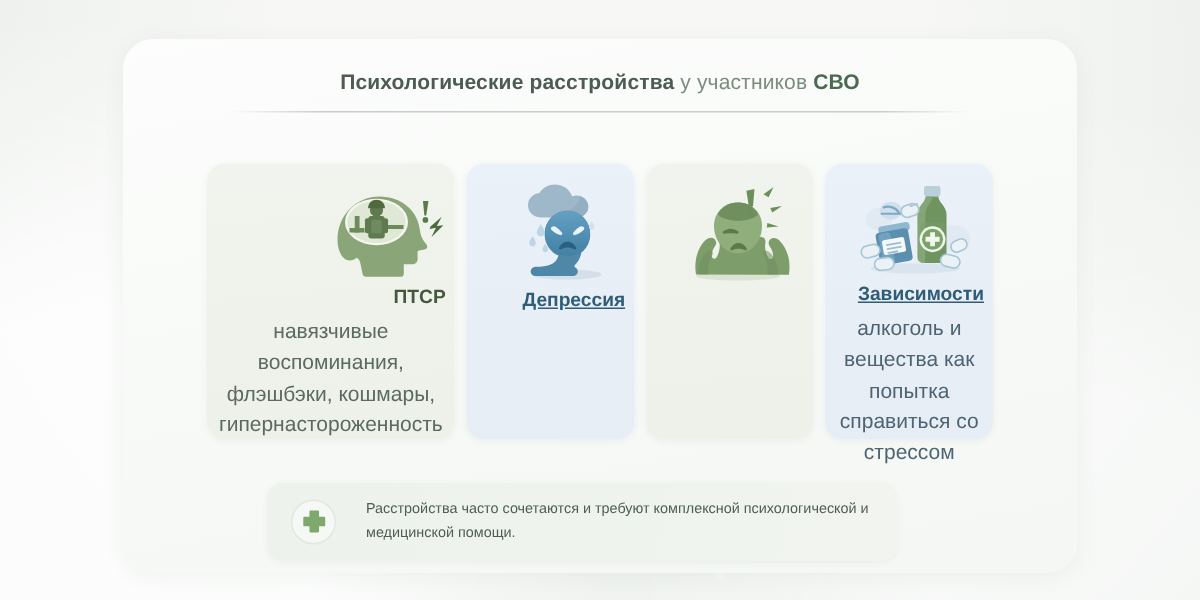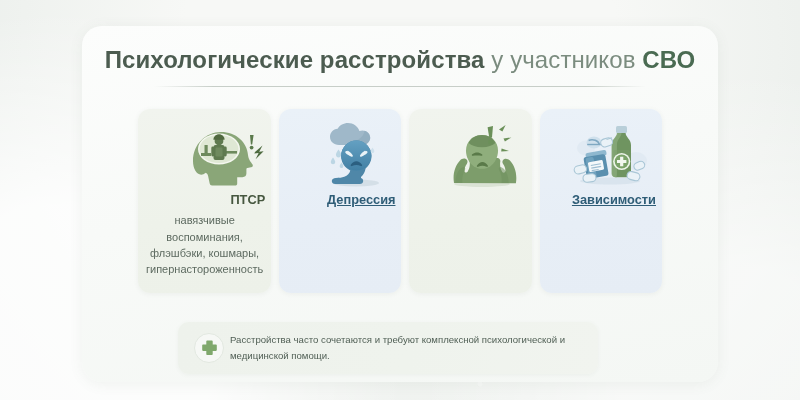--- a/index.html
+++ b/index.html
@@ -32,21 +32,21 @@
   
   #panel {
     position:absolute;
     left:82px; top:26px; width:636px; height:356px;
     border-radius:20px;
     background:linear-gradient(170deg,#fcfdfc 0%,#f8faf8 45%,#f4f7f4 100%);
     box-shadow:0 2px 14px rgba(90,110,95,.08);
   }
   
   #header { position:absolute; left:0; right:0; top:20px; text-align:center; }
-  #title { font-size:24px; letter-spacing:.1px; white-space:nowrap; }
+  #title { font-size:14px; letter-spacing:.1px; white-space:nowrap; }
   #title .strong { font-weight:bold; color:#4c5c50; }
   #title .light  { font-weight:normal; color:#7b8c7f; }
   #title .accent { font-weight:bold; color:#4a6b52; }
   #divider {
     margin:12px auto 0; width:492px; height:1px;
     background:linear-gradient(90deg,rgba(190,198,191,0) 0%,#c7cec8 12%,#c7cec8 88%,rgba(190,198,191,0) 100%);
   }
   
   #cards {
     position:absolute; left:56px; top:83px;
@@ -59,31 +59,31 @@
     display:flex; flex-direction:column; align-items:flex-end;
     box-shadow:0 1px 5px rgba(80,100,88,.07);
   }
   .card.green { background:linear-gradient(175deg,#f1f4ee 0%,#eef2ea 60%,#edf1e9 100%); }
   .card.blue  { background:linear-gradient(175deg,#eaf1f8 0%,#e7eef6 60%,#e6edf5 100%); }
   .icon-wrap { height:72px; display:flex; align-items:center; justify-content:center; }
   .card-title { font-size:12.8px; font-weight:bold; line-height:1.12; text-align:center; margin-top:2px; }
   .card.green .card-title { color:#46573f; }
   .card.blue  .card-title { color:#2f5d77;text-decoration:underline; }
   .card-desc {
-    margin-top:5px; font-size:11px; line-height:1.48;
+    margin-top:5px; font-size:14px; line-height:1.48;
     text-align:center; color:#5d6a60; padding:0 2px;
   }
   .card.blue .card-desc { color:#4e6472; }
   
   #note {
     position:absolute; left:96px; top:296px;
     width:420px; height:52px;
     border-radius:11px;
     background:linear-gradient(100deg,#eef2ec 0%,#eff3ed 55%,#f1f4ef 100%);
-    display:flex; align-items:center; gap:6px; padding:0 16px;
+    display:flex; align-items:center; gap:20px; padding:0 16px;
     box-shadow:0 1px 4px rgba(85,105,90,.06);
   }
   #note-badge {
     flex:0 0 auto; width:30px; height:30px; border-radius:50%;
     background:#f6f8f5; border:1px solid #e2e8e0;
     display:flex; align-items:center; justify-content:center;
   }
   #note-text { font-size:9.6px; line-height:1.62; color:#4f5e54; }
 </style>
 </head>
@@ -207,20 +207,21 @@
             <rect x="36.5" y="17.5" width="12" height="8" rx="4" transform="rotate(-18 42 21)"></rect>
             <rect x="10" y="44.5" width="12.5" height="8" rx="4" transform="rotate(-14 16 48)"></rect>
             <rect x="19" y="53" width="13" height="8" rx="4" transform="rotate(-6 25 57)"></rect>
             <rect x="63" y="51" width="13" height="8" rx="4" transform="rotate(14 69 55)"></rect>
             <rect x="69.5" y="41" width="11" height="7.5" rx="3.7" transform="rotate(-24 75 44)"></rect>
           </g>
           <path d="M42.5 18.6l5.5-1.8" stroke="#a9c6d6" stroke-width="1.1"></path>
         </svg>
       </div>
       <div class="card-title">Зависимости</div>
+      <div class="card-desc">алкоголь и вещества как попытка справиться со стрессом</div>
     </div>
 
   </div>
 
   <div id="note">
     <div id="note-badge">
       <svg width="19" height="19" viewBox="0 0 19 19">
         <path d="M7.1 1.4h4.8c.45 0 .8.35.8.8v3.3h3.3c.45 0 .8.35.8.8v4.8c0 .45-.35.8-.8.8h-3.3v3.3c0 .45-.35.8-.8.8H7.1a.8.8 0 0 1-.8-.8v-3.3H3a.8.8 0 0 1-.8-.8V6.3c0-.45.35-.8.8-.8h3.3V2.2c0-.45.35-.8.8-.8z" fill="#7fa86c"></path>
       </svg>
     </div>

